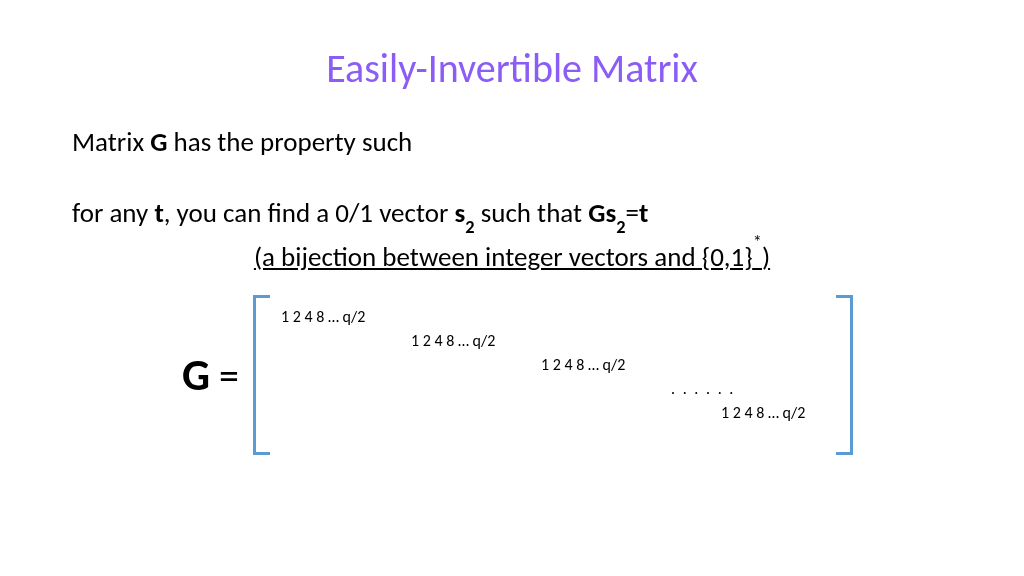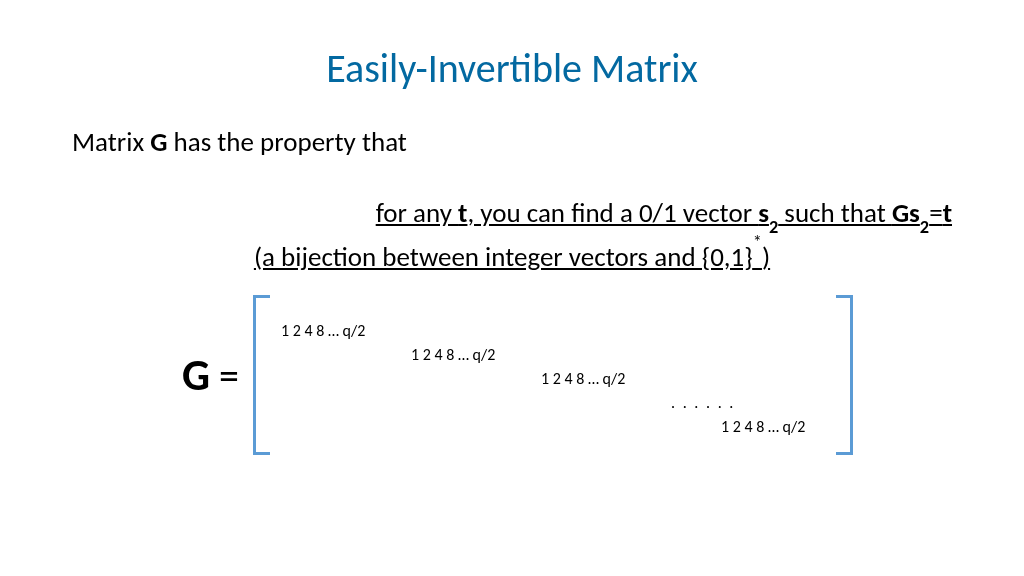--- a/index.html
+++ b/index.html
@@ -16,29 +16,29 @@
     width: 1024px;
     height: 576px;
     position: relative;
     box-sizing: border-box;
   }
   .title {
     text-align: center;
     font-size: 40px;
     font-weight: 400;
     margin-top: 44px;
-    color: #0369a1;
+    color: #8b5cf6;
   }
   .body {
     margin: 32px 72px 0 72px;
     font-size: 27px;
     color: #000;
   }
   .line1 { margin-bottom: 38px; }
-  .line2 { text-align: right; text-decoration: underline; }
+  .line2 { text-align: left; }
   .line3 { text-align: center; margin-top: 6px; text-decoration: underline; }
   .b { font-weight: bold; }
   sub { font-size: 0.68em; position: relative; top: 0.25em; }
   sup { font-size: 0.68em; position: relative; top: -0.45em; }
 
   .matrix-wrap {
     margin-top: 22px;
     display: flex;
     align-items: center;
     justify-content: flex-start;
@@ -64,21 +64,21 @@
     border-top: 3px solid #5b9bd5;
     border-bottom: 3px solid #5b9bd5;
   }
   .bracket.left  { left: 0;  border-left: 3px solid #5b9bd5; }
   .bracket.right { right: 0; border-right: 3px solid #5b9bd5; }
 
   .matrix-rows {
     position: absolute;
     left: 28px;
     right: 28px;
-    top: 24px;
+    top: 10px;
     font-size: 16px;
     font-family: Calibri, Arial, sans-serif;
     color: #000;
   }
   .mrow { height: 24px; line-height: 24px; white-space: nowrap; }
   .r1 { padding-left: 0px; }
   .r2 { padding-left: 130px; }
   .r3 { padding-left: 260px; }
   .r4 { padding-left: 390px; letter-spacing: 2px; }
   .r5 { padding-left: 440px; }
@@ -86,21 +86,21 @@
 </head>
 <body>
 
 <div class="slide">
 
   <div class="title">Easily-Invertible Matrix</div>
 
   <div class="body">
 
     <div class="line1">
-      <span>Matrix </span><span class="b">G</span><span> has the property that</span>
+      <span>Matrix </span><span class="b">G</span><span> has the property such</span>
     </div>
 
     <div class="line2">
       <span>for any </span><span class="b">t</span><span>, you can find a 0/1 vector </span><span class="b">s</span><sub class="b">2</sub><span> such that </span><span class="b">Gs</span><sub class="b">2</sub><span>=</span><span class="b">t</span>
     </div>
 
     <div class="line3">
       <span>(a bijection between integer vectors and {0,1}</span><sup>*</sup><span>)</span>
     </div>
 

